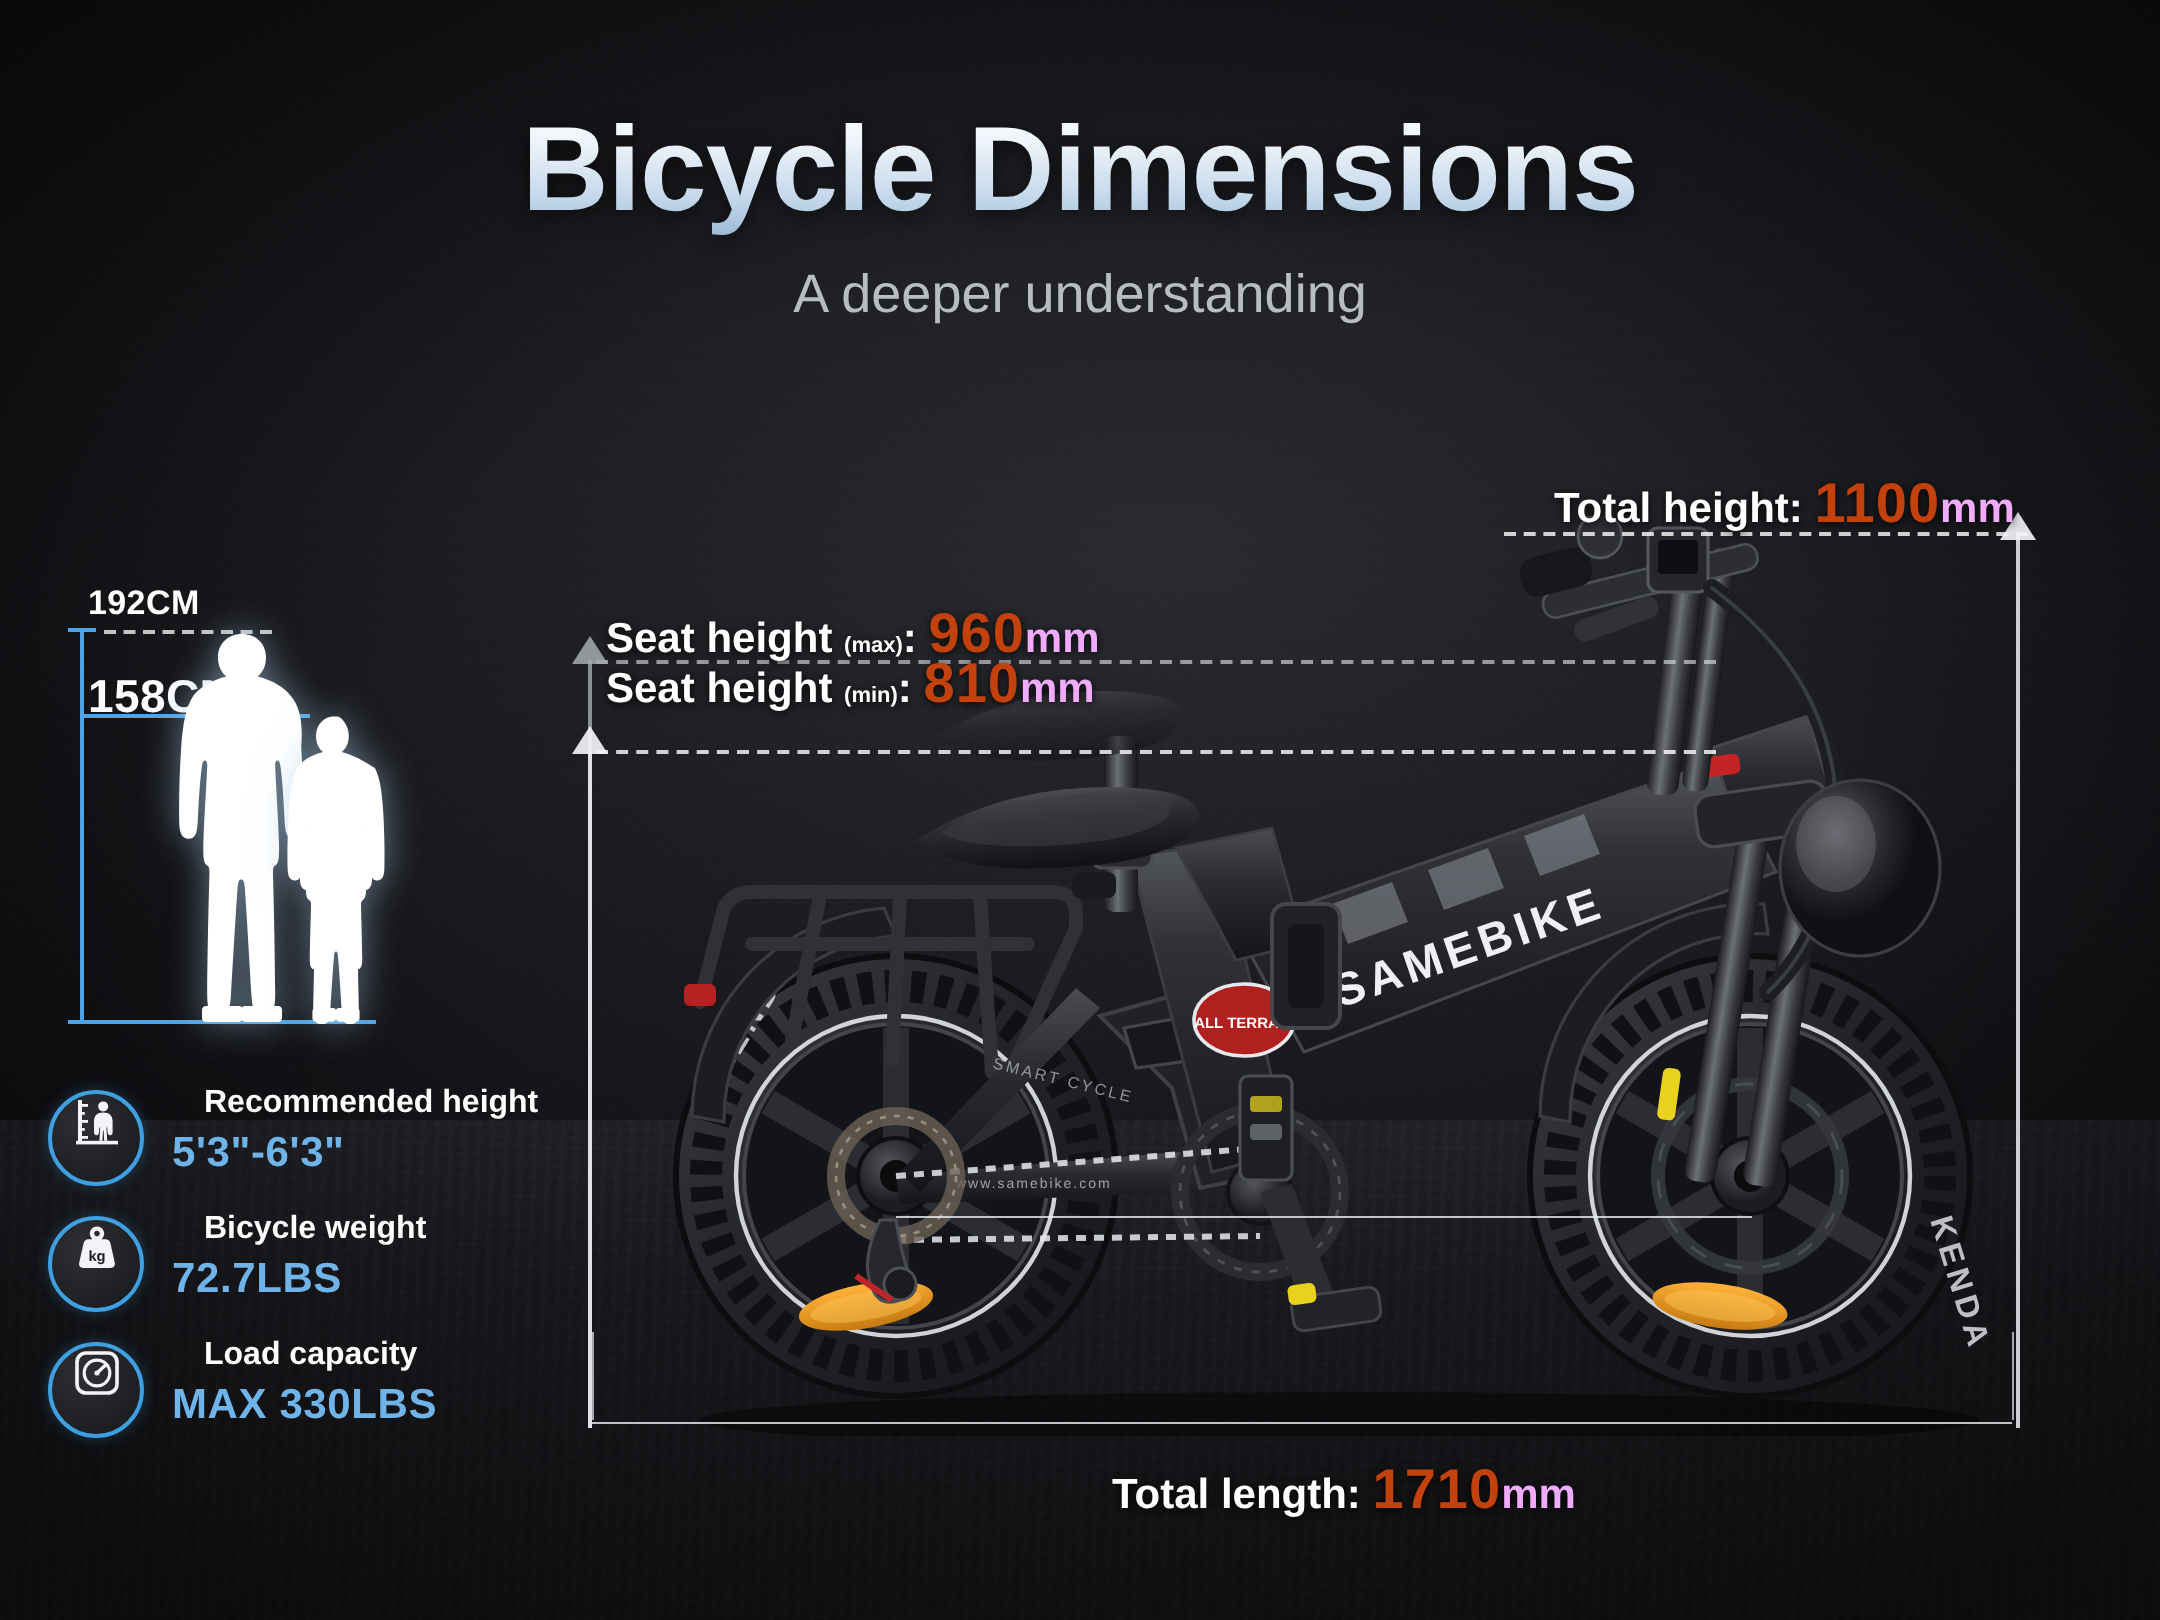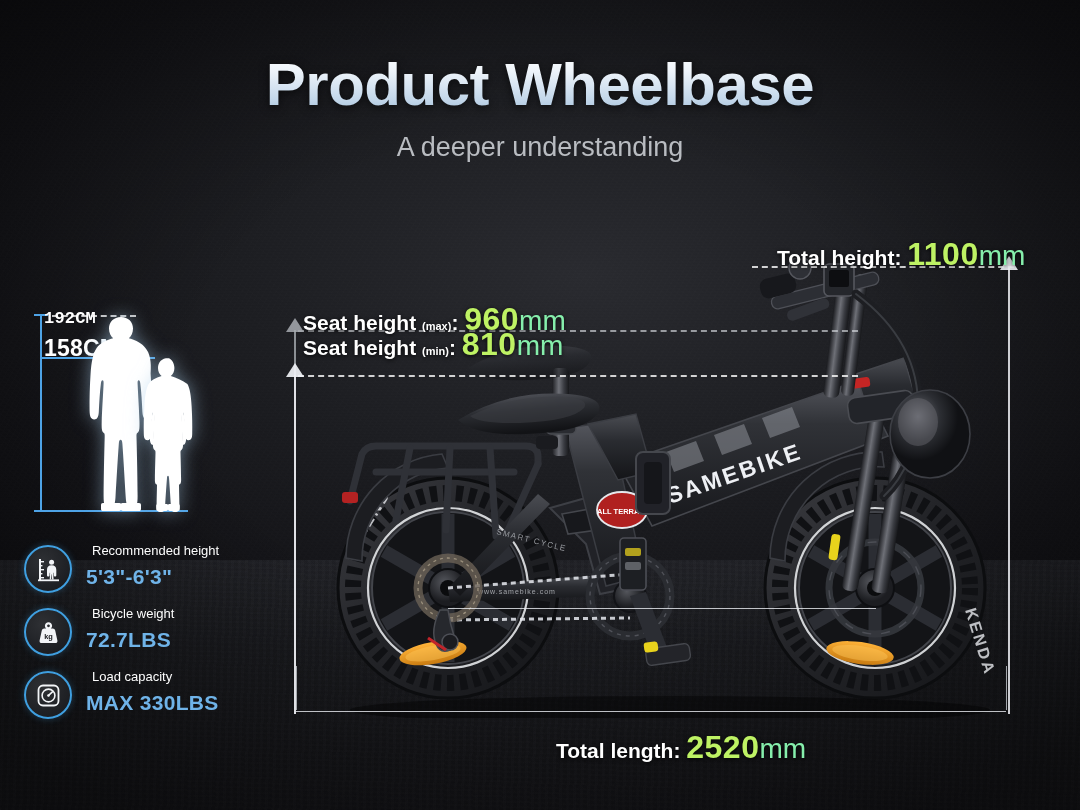--- a/index.html
+++ b/index.html
@@ -63,78 +63,78 @@
     position:absolute; left:0; right:0; top:132px; text-align:center;
     font-size:27px; color:#b9bcc1; font-weight:400;
   }
 
   
   .people-wrap{ position:absolute; left:30px; top:292px; width:200px; height:245px; }
   .ppl-axis{ position:absolute; left:10px; top:23px; width:2px; height:197px; background:#4ea3e6; }
   .ppl-axis-cap-t{ position:absolute; left:4px; top:22px; width:14px; height:2px; background:#4ea3e6; }
   .ppl-axis-cap-b{ position:absolute; left:4px; top:218px; width:14px; height:2px; background:#4ea3e6; }
   .ppl-base{ position:absolute; left:10px; top:218px; width:148px; height:2px; background:#4ea3e6; }
-  .lbl-192{ position:absolute; left:14px; top:17px; font-size:17px; font-weight:bold; color:#ffffff; letter-spacing:.2px;font-family:Liberation Mono, monospace; }
+  .lbl-192{ position:absolute; left:14px; top:0px; font-size:17px; font-weight:bold; color:#ffffff; letter-spacing:.2px; }
   .lbl-158{ position:absolute; left:14px; top:43px; font-size:23px; font-weight:bold; color:#ffffff; letter-spacing:.2px; }
   .tick-192{ position:absolute; left:22px; top:23px; width:84px; height:0;
              border-top:2px dashed rgba(255,255,255,.75); }
   .tick-158{ position:absolute; left:10px; top:65px; width:115px; height:2px; background:#4ea3e6; }
 
   .person{ position:absolute; filter:drop-shadow(0 0 9px rgba(170,205,235,.55)); }
   .person.man{ left:55px; top:23px; }
   .person.woman{ left:110px; top:64px; }
 
   
   .features{ position:absolute; left:24px; top:543px; width:270px; }
   .feat{ position:relative; height:57px; margin-bottom:6px; }
   .feat-badge{
     position:absolute; left:0; top:2px; width:48px; height:48px; border-radius:50%;
     background:radial-gradient(circle at 38% 32%, #2e3034 0%, #1d1f23 70%, #17181c 100%);
     border:2px solid #3f9fe0; box-shadow:0 0 7px rgba(63,159,224,.30);
-    display:flex; align-items:center; justify-content:center;
-  }
-  .feat-title{ position:absolute; left:68px; top:0px; font-size:13px; color:#fdfdfd; font-weight:400; }
+    display:flex; align-items:flex-start; justify-content:center;
+  }
+  .feat-title{ position:absolute; left:78px; top:0px; font-size:16px; color:#fdfdfd; font-weight:700; }
   .feat-value{ position:absolute; left:62px; top:22px; font-size:21px; color:#6fb3e8; font-weight:bold; letter-spacing:.3px; }
 
   
   .dash-h{ position:absolute; height:0; border-top:2px dashed rgba(255,255,255,.80); }
   .solid-h{ position:absolute; height:1px; background:rgba(235,238,242,.80); }
   .vline{ position:absolute; width:2px; background:rgba(238,240,244,.85); }
   .vline.dim{ background:rgba(168,172,178,.80); }
   .tickv{ position:absolute; width:1px; background:rgba(220,224,230,.72); }
 
   .arrow-up{
     position:absolute; width:0; height:0;
     border-left:9px solid transparent; border-right:9px solid transparent;
     border-bottom:14px solid rgba(240,242,246,.92);
   }
   .arrow-up.dim{ border-bottom-color:rgba(168,172,178,.85); }
 
   .dimlabel{ position:absolute; white-space:nowrap; font-size:21px; font-weight:bold; color:#ffffff;
              text-shadow:0 1px 4px rgba(0,0,0,.85); }
   .dimlabel .sub{ font-size:11px; font-weight:bold; }
-  .dimlabel .num{ color:#bef264; font-size:32px; font-weight:bold; letter-spacing:.5px; }
-  .dimlabel .unit{ color:#86efac; font-size:28px; font-weight:normal; }
+  .dimlabel .num{ color:#c2410c; font-size:28px; font-weight:bold; letter-spacing:.5px; }
+  .dimlabel .unit{ color:#f0abfc; font-size:21px; font-weight:bold; }
 
   
   #bike{ position:absolute; left:300px; top:258px; width:730px; height:460px; }
 </style>
 </head>
 <body>
 
 <div id="stage">
 
   <div class="bg-base"></div>
   <div class="bg-hill-left"></div>
   <div class="bg-hill-right"></div>
   <div class="bg-ground"></div>
   <div class="bg-noise"></div>
   <div class="bg-vignette"></div>
 
-  <div class="title">Product Wheelbase</div>
+  <div class="title">Bicycle Dimensions</div>
   <div class="subtitle">A deeper understanding</div>
 
   <div class="people-wrap">
     <div class="ppl-axis"></div>
     <div class="ppl-axis-cap-t"></div>
     <div class="ppl-axis-cap-b"></div>
     <div class="ppl-base"></div>
     <div class="tick-192"></div>
     <div class="tick-158"></div>
     <div class="lbl-192">192CM</div>
@@ -429,16 +429,16 @@
     <span class="num">810</span><span class="unit">mm</span>
   </div>
 
   <div class="solid-h" style="left:448px; top:608px; width:428px;"></div>
 
   <div class="tickv" style="left:296px; top:666px; height:44px;"></div>
   <div class="tickv" style="left:1006px; top:666px; height:44px;"></div>
   <div class="solid-h" style="left:296px; top:711px; width:710px;"></div>
   <div class="dimlabel" style="left:556px; top:729px;">
     <span>Total length:</span>
-    <span class="num">2520</span><span class="unit">mm</span>
+    <span class="num">1710</span><span class="unit">mm</span>
   </div>
 
 </div>
 
 </body></html>

